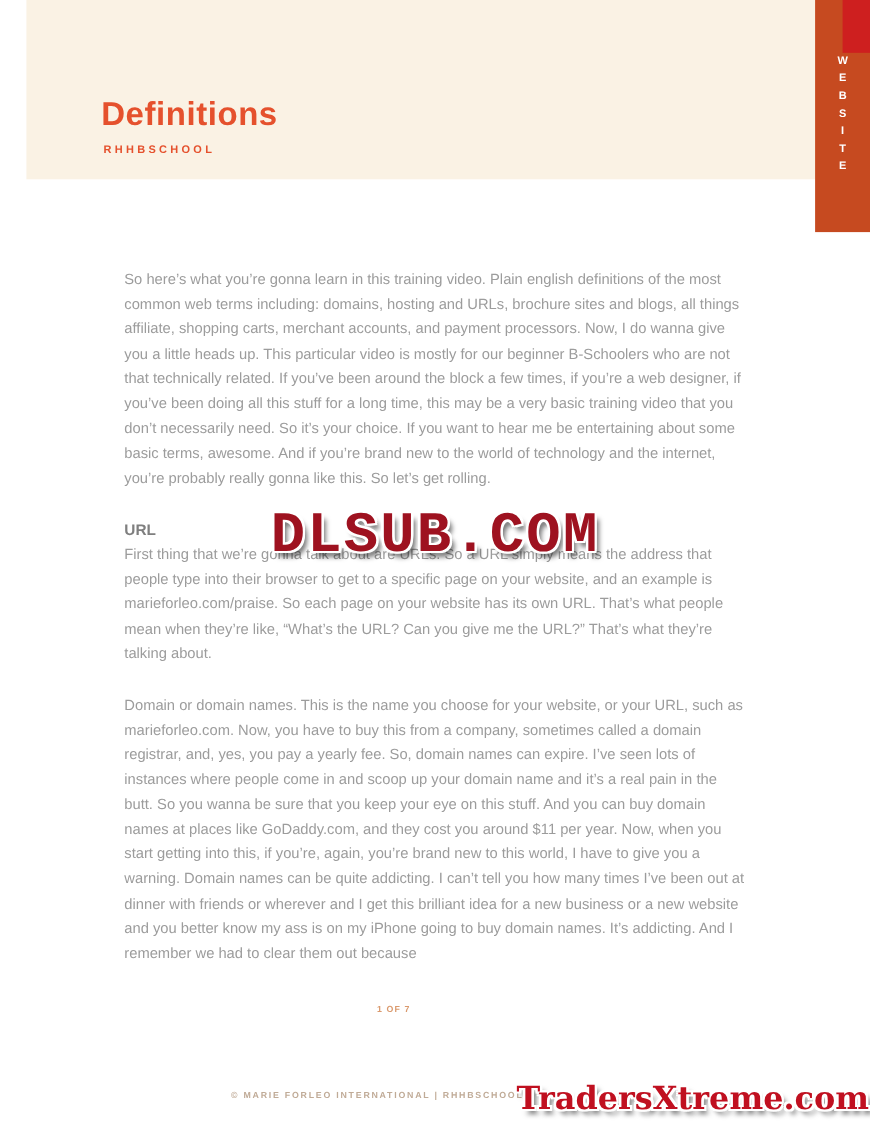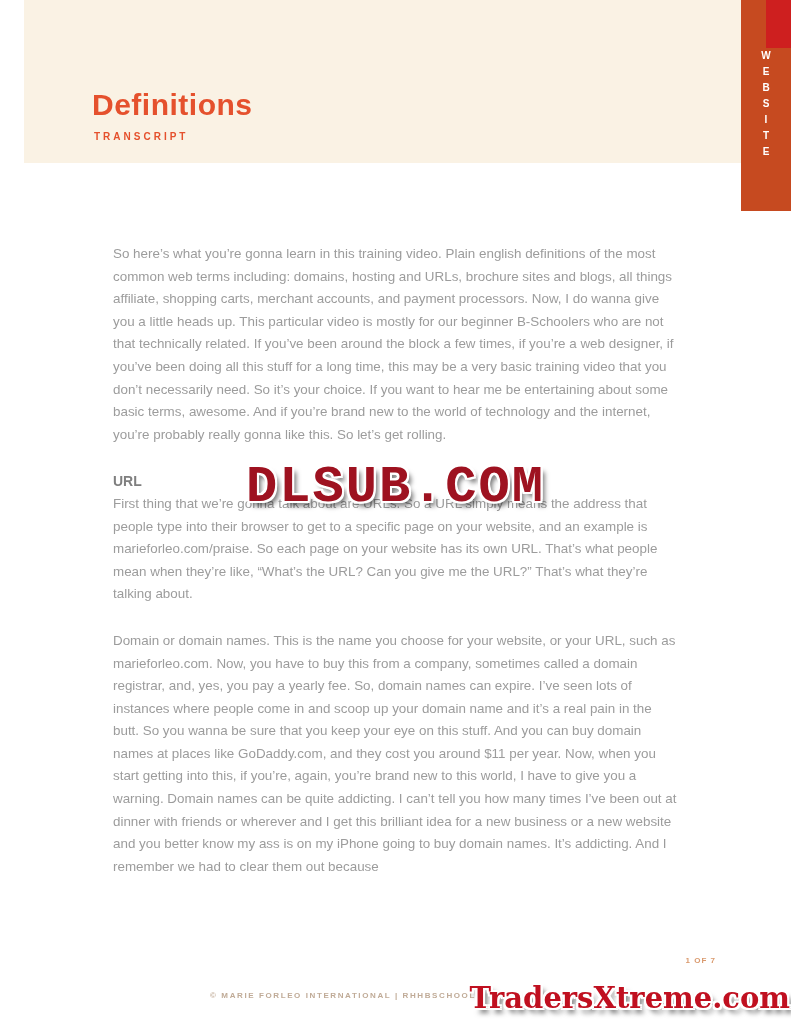--- a/index.html
+++ b/index.html
@@ -73,23 +73,23 @@
   .section h2 {
     margin: 0;
     font-size: 14px;
     font-weight: 700;
     color: #7f7f7f;
   }
 
   
   .page-num {
     position: absolute;
-    top: 956px; left: 0;
+    top: 913px; left: 0;
     width: 716px;
-    text-align: right;
+    text-align: center;
     font-size: 8px;
     font-weight: 700;
     letter-spacing: 1px;
     color: #da9a6e;
     z-index: 1;
   }
   .copyright {
     position: absolute;
     top: 991px; left: 0;
     width: 686px;
@@ -151,21 +151,21 @@
     z-index: 6;
   }
 </style>
 </head>
 <body>
 
 <div class="page">
 
   <div class="header-band">
     <h1 class="title">Definitions</h1>
-    <div class="subtitle">TRANSCRIPT</div>
+    <div class="subtitle">RHHBSCHOOL</div>
   </div>
 
   <div class="side-tab">
     <span class="label">WEBSITE</span>
   </div>
 
   <div class="wm-accent"></div>
 
   <div class="content">
     <p>So here’s what you’re gonna learn in this training video. Plain english definitions of the most common web terms including: domains, hosting and URLs, brochure sites and blogs, all things affiliate, shopping carts, merchant accounts, and payment processors. Now, I do wanna give you a little heads up. This particular video is mostly for our beginner B-Schoolers who are not that technically related. If you’ve been around the block a few times, if you’re a web designer, if you’ve been doing all this stuff for a long time, this may be a very basic training video that you don’t necessarily need. So it’s your choice. If you want to hear me be entertaining about some basic terms, awesome. And if you’re brand new to the world of technology and the internet, you’re probably really gonna like this. So let’s get rolling.</p>

